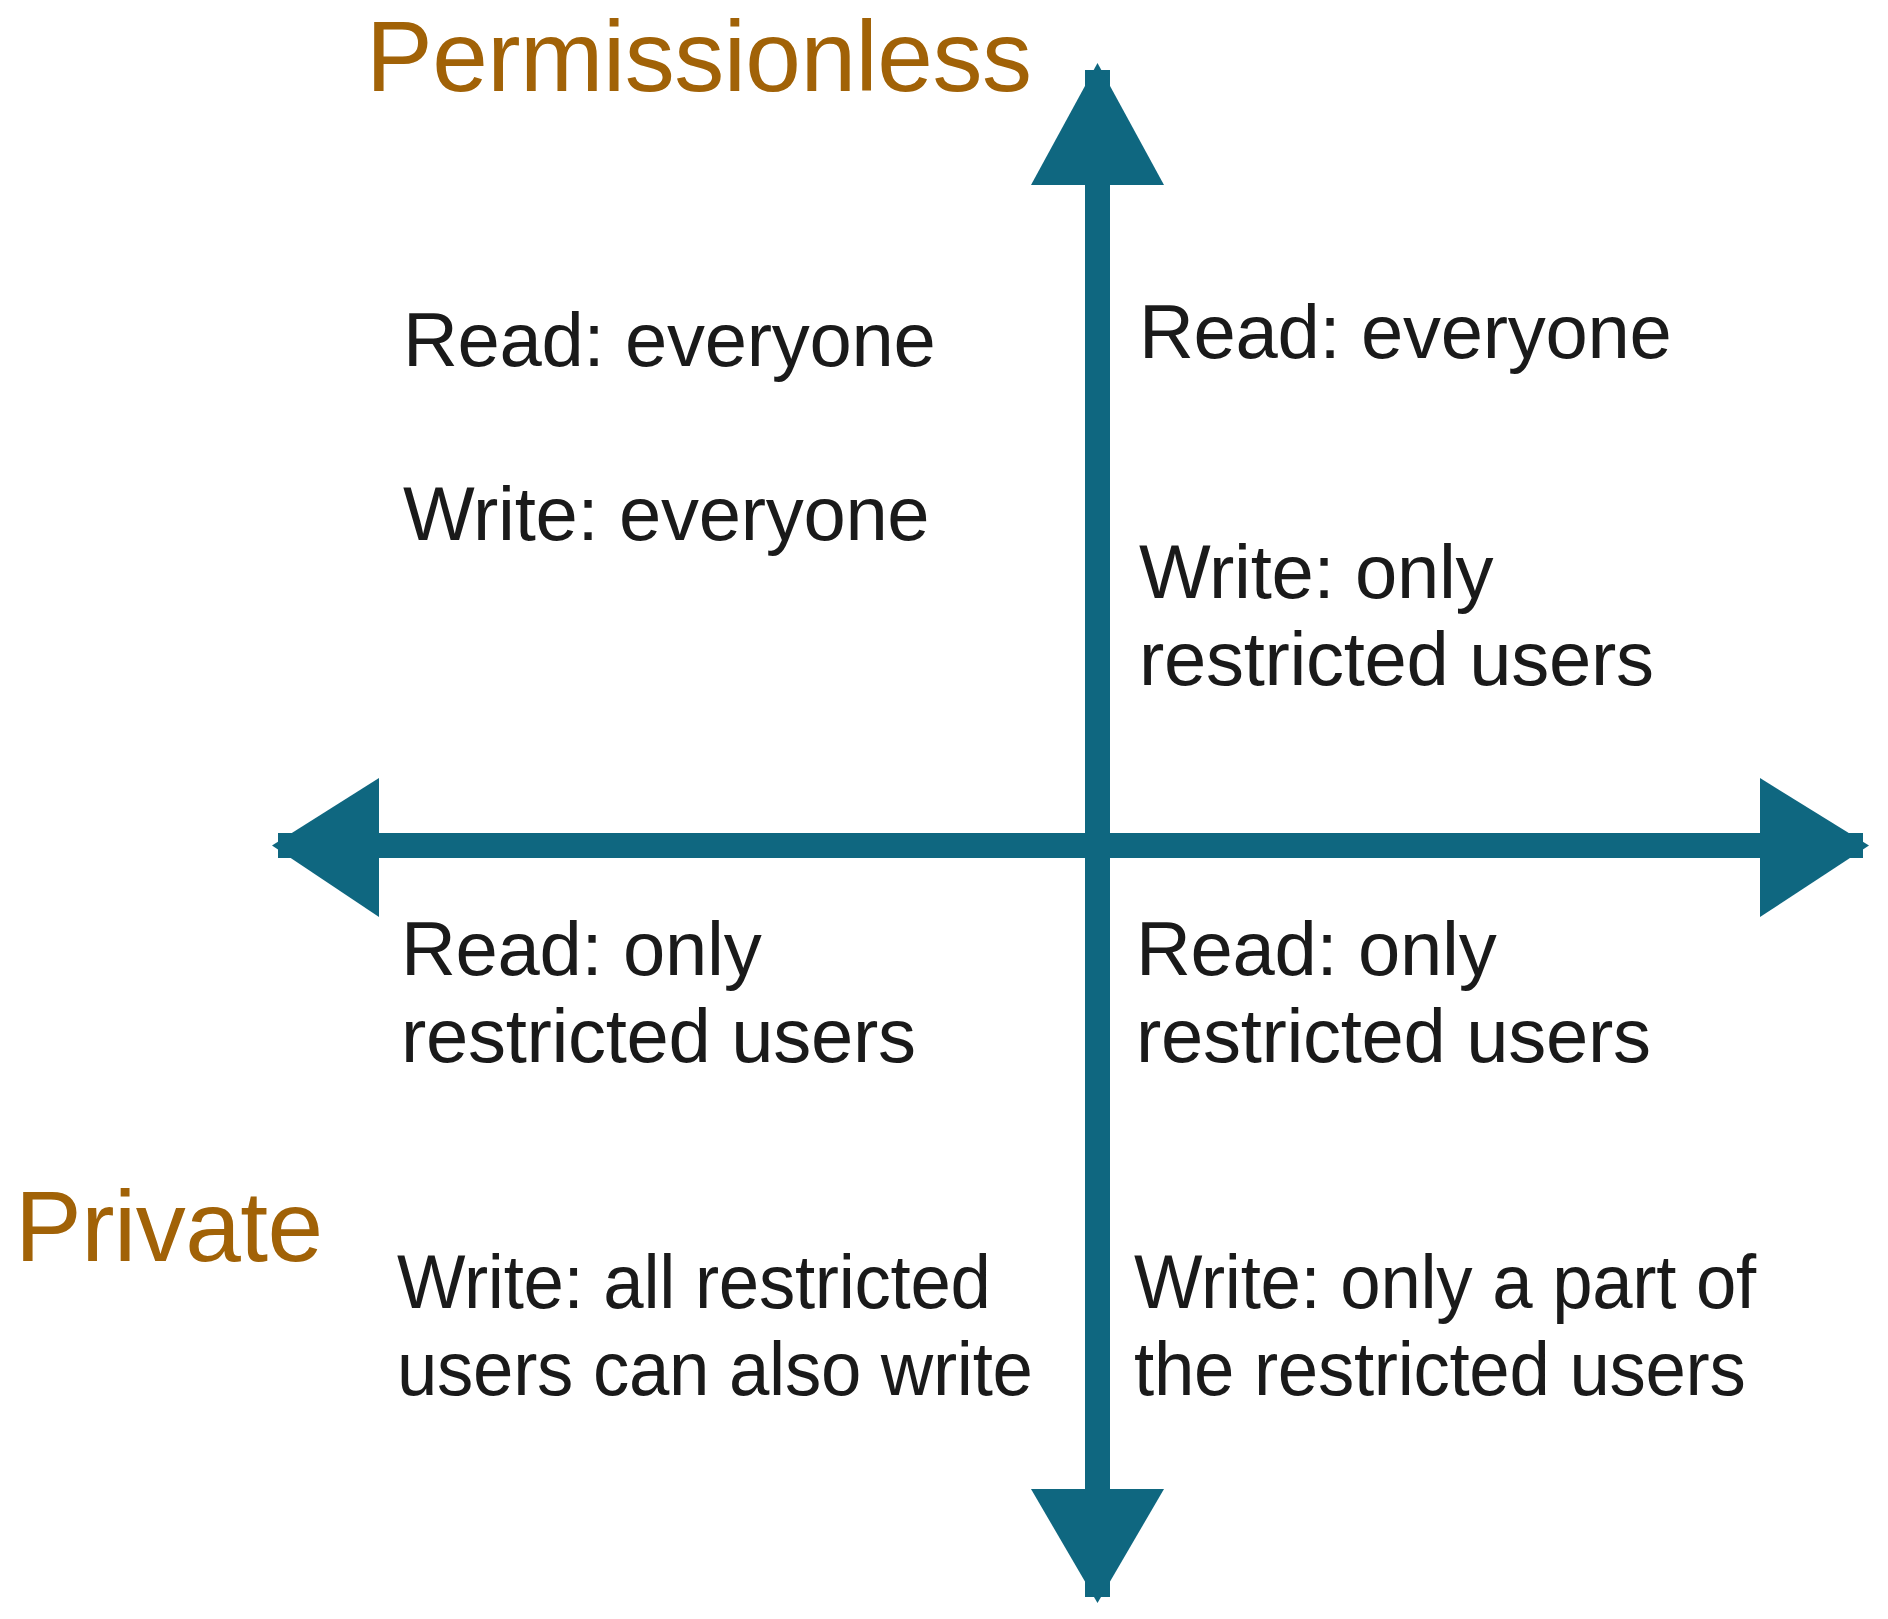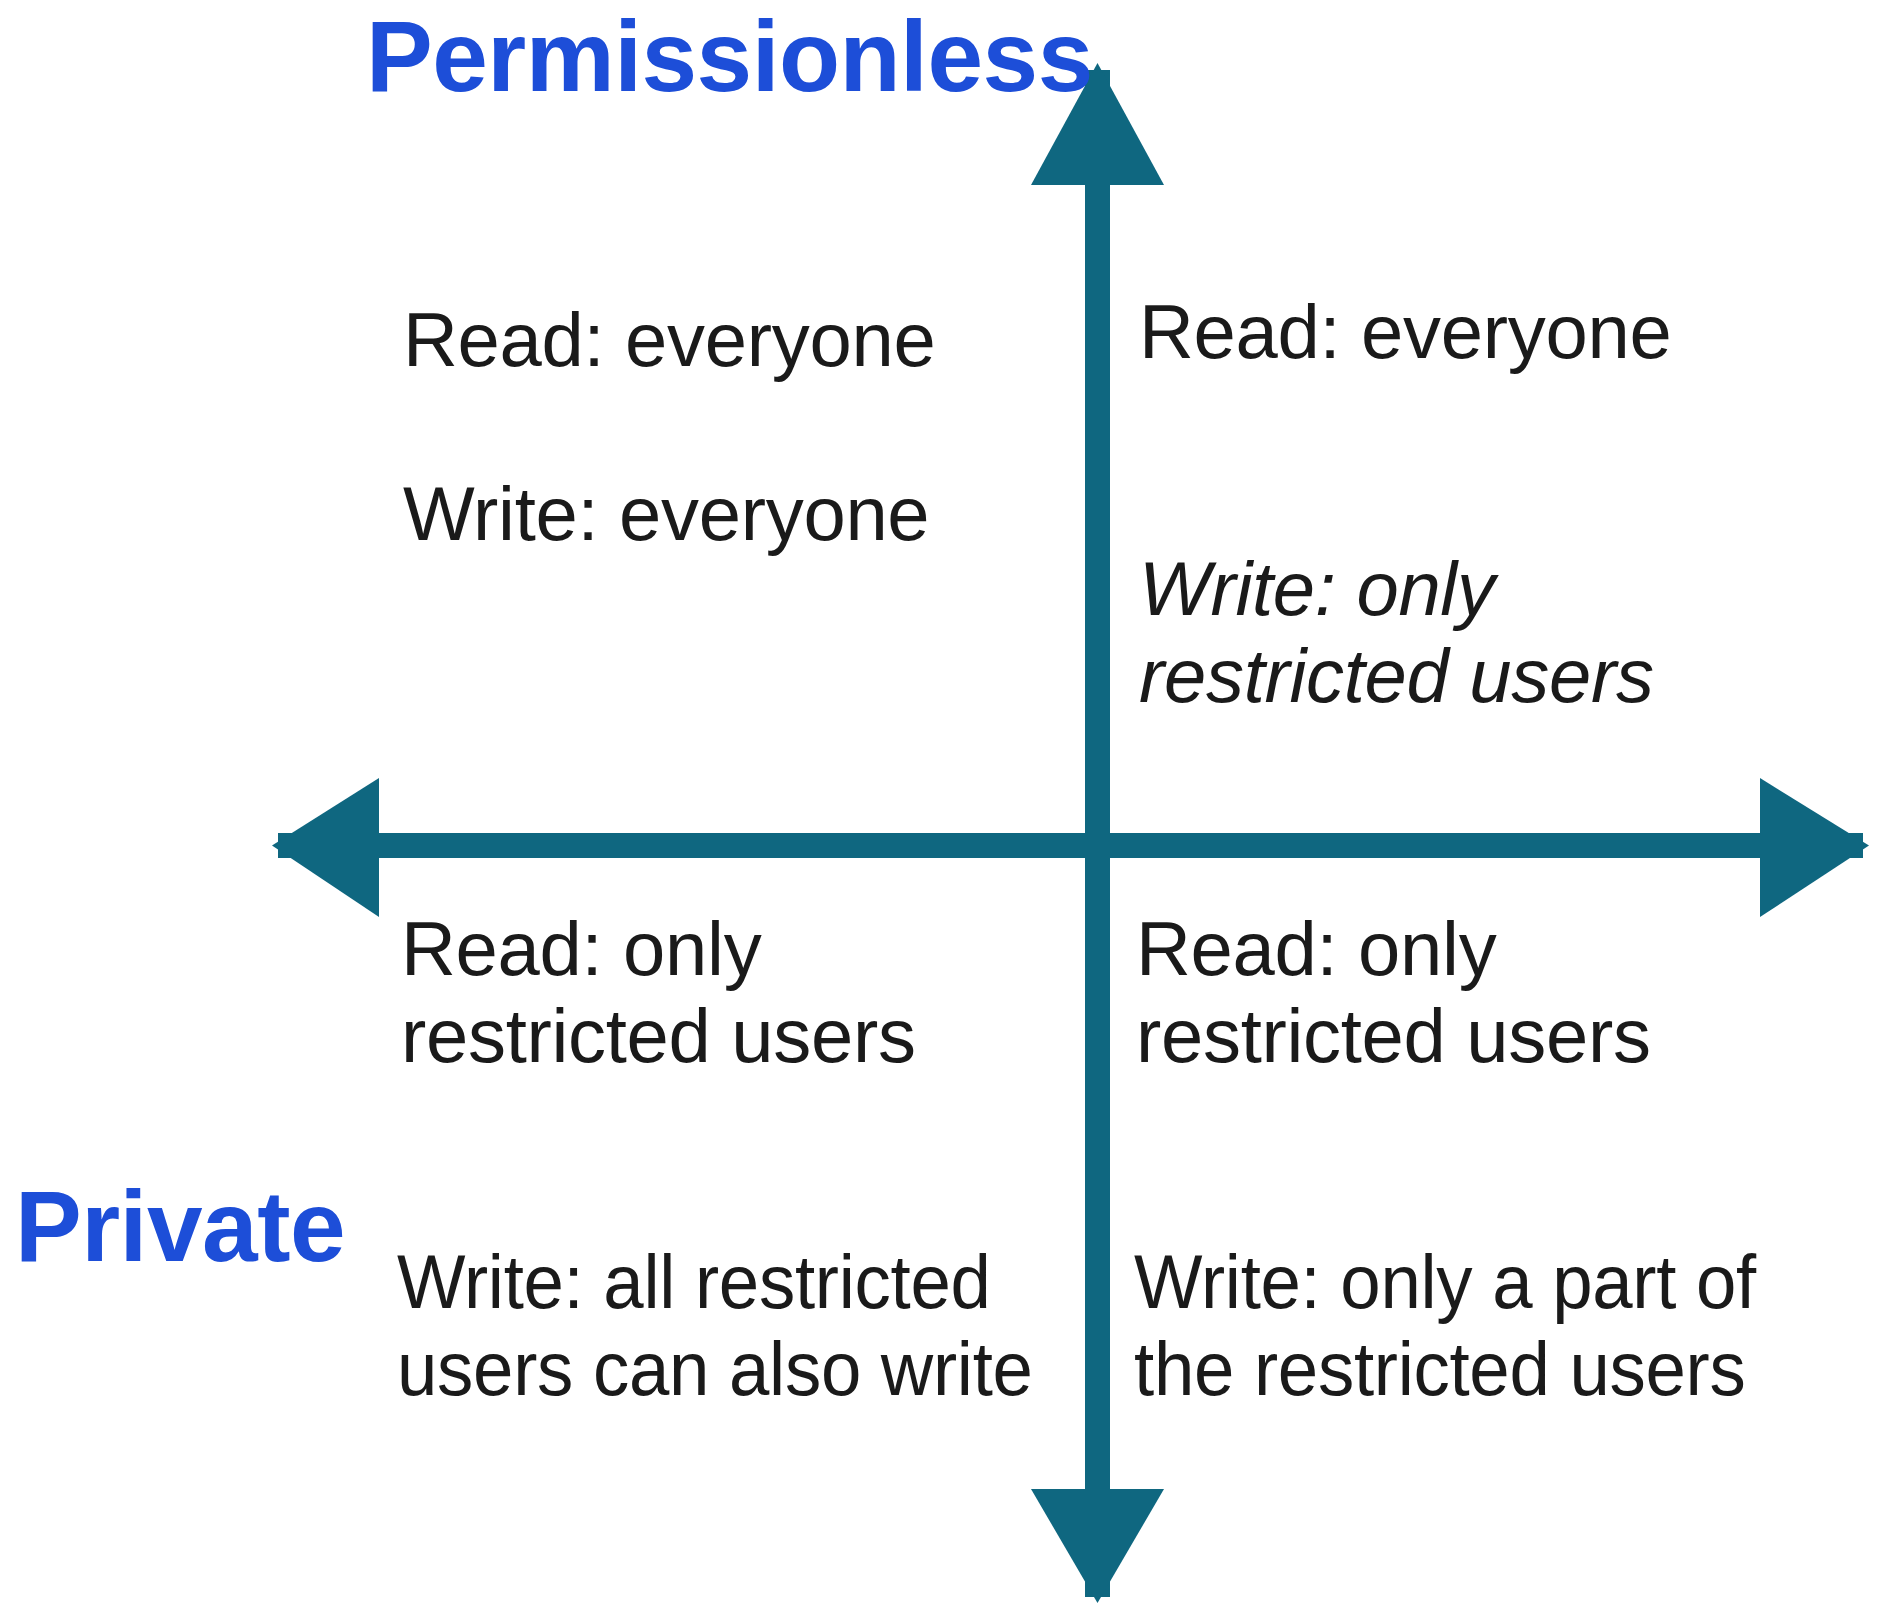--- a/index.html
+++ b/index.html
@@ -24,23 +24,23 @@
     left: 0;
     top: 0;
     width: 1888px;
     height: 1619px;
     pointer-events: none;
   }
 
   
   .axis-label {
     position: absolute;
-    color: #1d4ed8;
+    color: #a16207;
     font-family: "Liberation Sans", sans-serif;
-    font-weight: 700;
+    font-weight: 400;
     font-size: 100px;
     line-height: 1.0;
     white-space: nowrap;
     letter-spacing: -0.5px;
   }
   #label-permissionless { left: 366px;  top: 6px; }
   #label-permissioned   { left: 1228px; top: 6px; }
   #label-public         { left: 25px;   top: 392px; }
   #label-private        { left: 15px;   top: 1176px; }
 
@@ -56,21 +56,21 @@
     letter-spacing: -0.3px;
   }
   .quad-text.condensed {
     transform: scaleX(0.955);
     transform-origin: left top;
   }
 
   #q1-read   { left: 403px;  top: 296px; }
   #q1-write  { left: 403px;  top: 470px; text-align: right; }
   #q2-read   { left: 1139px; top: 288px; }
-  #q2-write  { left: 1139px; top: 545px; font-style: italic; }
+  #q2-write  { left: 1139px; top: 528px; }
   #q3-read   { left: 401px;  top: 905px; }
   #q3-write  { left: 397px;  top: 1238px; }
   #q4-read   { left: 1136px; top: 905px; }
   #q4-write  { left: 1134px; top: 1238px; }
 </style>
 </head>
 <body>
 
 <div id="canvas">
 

